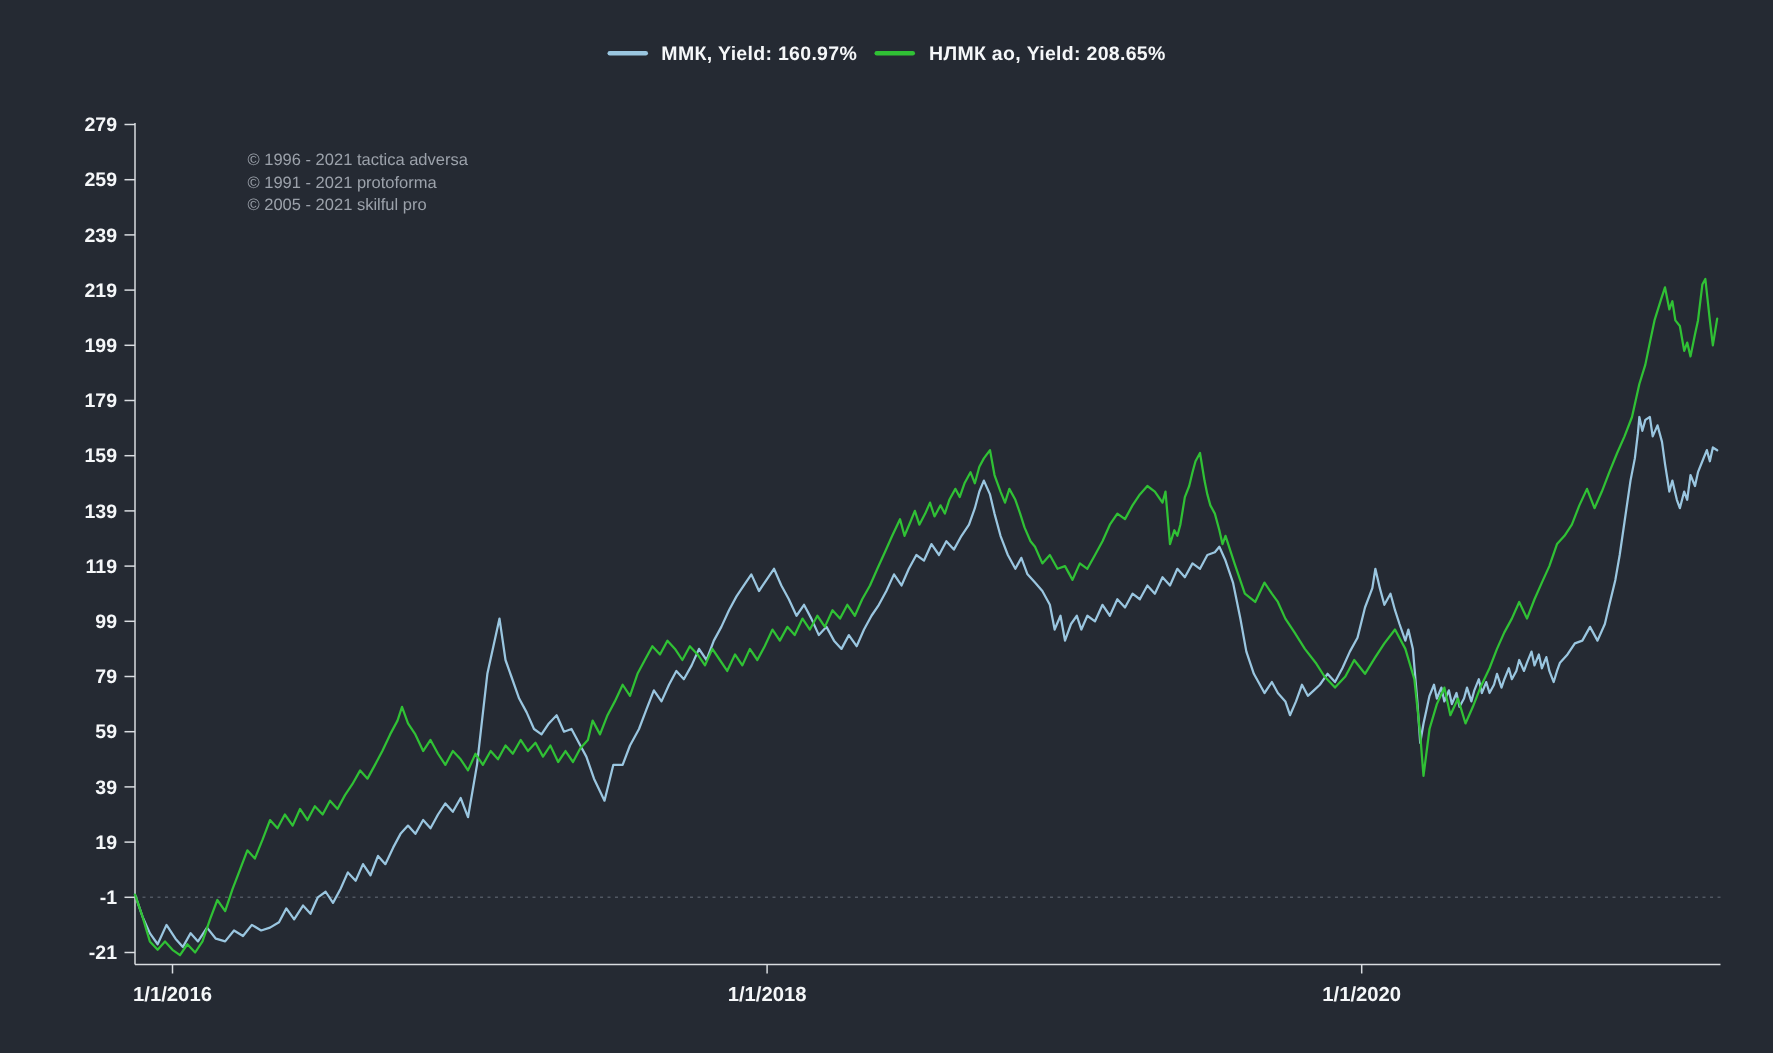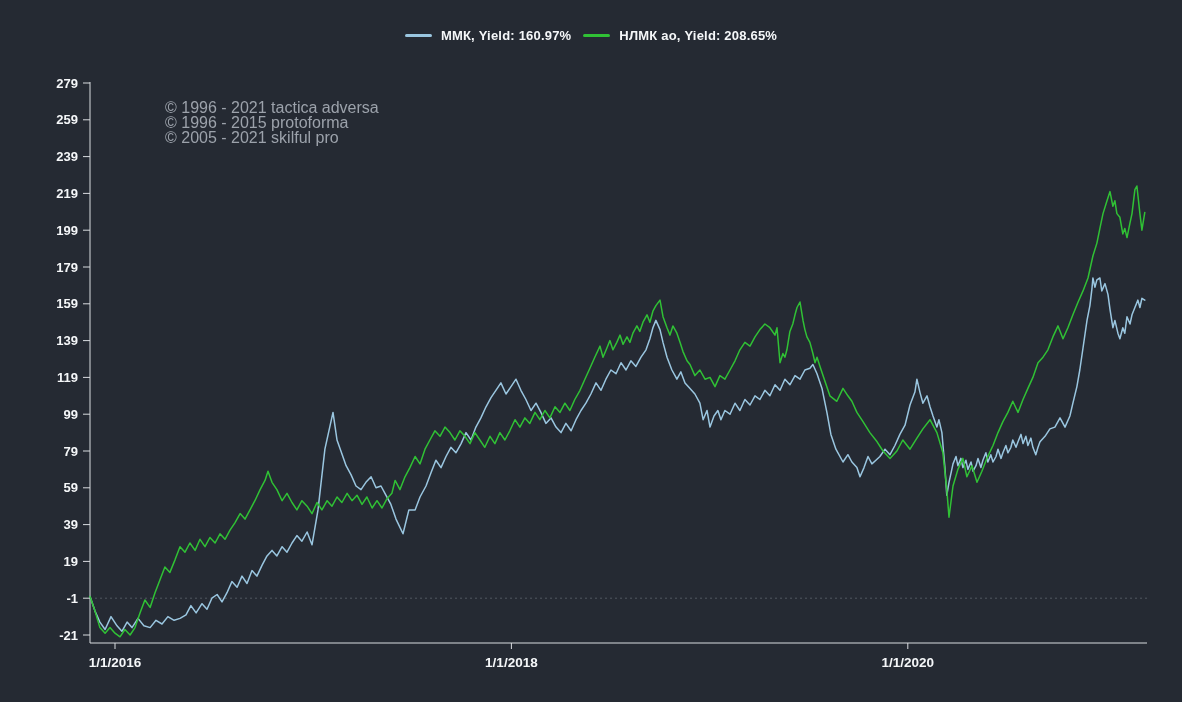--- a/index.html
+++ b/index.html
@@ -13,21 +13,21 @@
   .legend {
     position: absolute; top: 28px; left: 0; width: 100%;
     display: flex; justify-content: center; align-items: center; gap: 12px;
     z-index: 2;
   }
   .legend-item { display: flex; align-items: center; gap: 9px; cursor: pointer; }
   .legend-swatch { width: 27px; height: 3px; border-radius: 2px; display: inline-block; }
   .legend-label { font-size: 13px; font-weight: 700; letter-spacing: 0.2px; }
   .watermark {
     position: absolute; left: 165px; top: 100px; z-index: 1;
-    font-size: 16px; line-height: 15px; font-weight: 400;
+    font-size: 11px; line-height: 15px; font-weight: 400;
   }
   svg.chart { position: absolute; left: 0; top: 0; }
   svg.chart text {
     font-family: "Liberation Sans", "DejaVu Sans", sans-serif;
     font-weight: 700; font-size: 13px;
   }
   svg.chart text.xlab { font-size: 13.5px; }
 </style>
 </head>
 <body style="background: rgb(37, 42, 51);">
@@ -40,21 +40,21 @@
       <span class="legend-label" style="color: rgb(245, 247, 249);">ММК, Yield: 160.97%</span>
     </div>
     <div class="legend-item">
       <span class="legend-swatch" style="background: rgb(48, 193, 53);"></span>
       <span class="legend-label" style="color: rgb(245, 247, 249);">НЛМК ао, Yield: 208.65%</span>
     </div>
   </div>
 
   <div class="watermark" style="color: rgb(156, 162, 171);">
     <div>© 1996 - 2021 tactica adversa</div>
-    <div>© 1996 - 2015 protoforma</div>
+    <div>© 1991 - 2021 protoforma</div>
     <div>© 2005 - 2021 skilful pro</div>
   </div>
 
   <svg class="chart" id="chart" width="1182" height="702" viewBox="0 0 1182 702">
     <g id="g-baseline">
         <line x1="90" y1="598.2" x2="1147" y2="598.2" stroke="#515762" stroke-width="1" stroke-dasharray="2 3"></line>
       </g>
     <g id="g-axes">
         <line x1="90" y1="82" x2="90" y2="643" stroke="#D9DCE0" stroke-width="1"></line>
         <line x1="90" y1="643" x2="1147" y2="643" stroke="#D9DCE0" stroke-width="1"></line>

